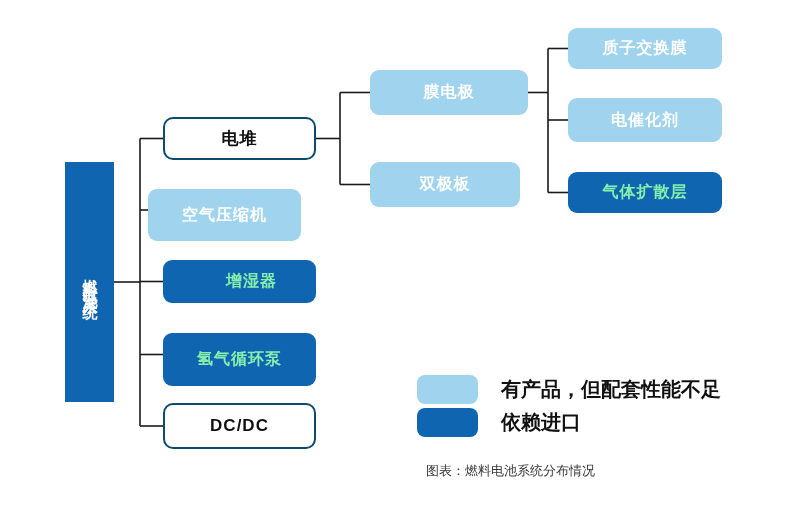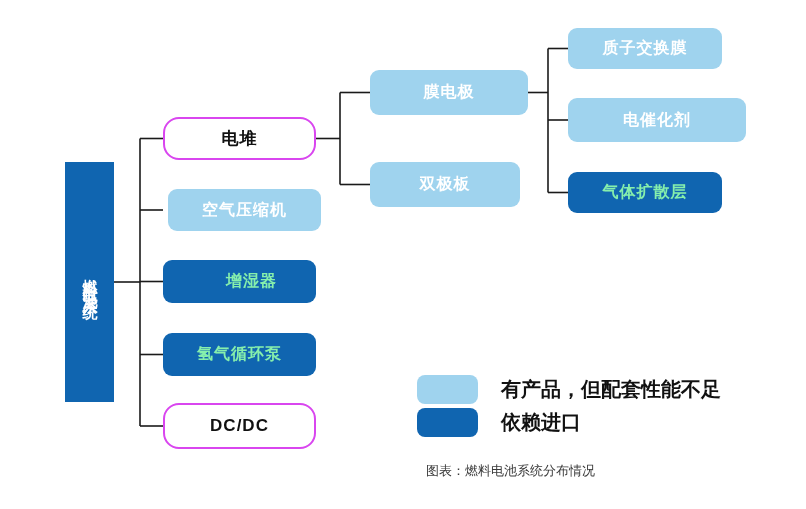--- a/index.html
+++ b/index.html
@@ -14,42 +14,42 @@
   .node{
     position:absolute;
     display:flex;align-items:center;justify-content:center;
     border-radius:9px;
     font-weight:bold;
     box-sizing:border-box;
     letter-spacing:1px;
   }
   .node.dark{background:#1065b0;color:#86efac;font-size:16px;}
   .node.light{background:#9fd3ee;color:#ffffff;font-size:16px;}
-  .node.outline{background:#ffffff;border:2px solid #d946ef;color:#111111;font-size:17px;border-radius:16px;}
+  .node.outline{background:#ffffff;border:2px solid #0c4a6e;color:#111111;font-size:17px;border-radius:10px;}
   .root-node{
     position:absolute;
     left:65px;top:162px;width:49px;height:240px;
     background:#1065b0;color:#ffffff;
     display:flex;align-items:center;justify-content:center;
     font-weight:bold;font-size:15px;
     writing-mode:vertical-rl;text-orientation:upright;
     letter-spacing:5px;
   }
   
   .n-stack   {left:163px;top:117px;width:153px;height:43px;}
-  .n-air     {left:168px;top:189px;width:153px;height:42px;}
+  .n-air     {left:148px;top:189px;width:153px;height:52px;}
   .n-humid   {left:163px;top:260px;width:153px;height:43px;padding-left:24px;}
-  .n-h2pump  {left:163px;top:333px;width:153px;height:43px;}
+  .n-h2pump  {left:163px;top:333px;width:153px;height:53px;}
   .n-dcdc    {left:163px;top:403px;width:153px;height:46px;}
   
   .n-mea     {left:370px;top:70px; width:158px;height:45px;}
   .n-bipolar {left:370px;top:162px;width:150px;height:45px;}
   
   .n-proton  {left:568px;top:28px; width:154px;height:41px;}
-  .n-catalyst{left:568px;top:98px; width:178px;height:44px;}
+  .n-catalyst{left:568px;top:98px; width:154px;height:44px;}
   .n-gasdiff {left:568px;top:172px;width:154px;height:41px;}
 
   .legend{position:absolute;left:417px;top:375px;}
   .legend-row{position:absolute;display:flex;align-items:center;}
   .legend-row.r1{left:0;top:0;}
   .legend-row.r2{left:0;top:33px;}
   .swatch{width:61px;height:29px;border-radius:8px;flex:0 0 auto;}
   .swatch.light{background:#9fd3ee;}
   .swatch.dark{background:#1065b0;}
   .legend-label{margin-left:23px;font-size:20px;font-weight:bold;color:#111111;white-space:nowrap;}

